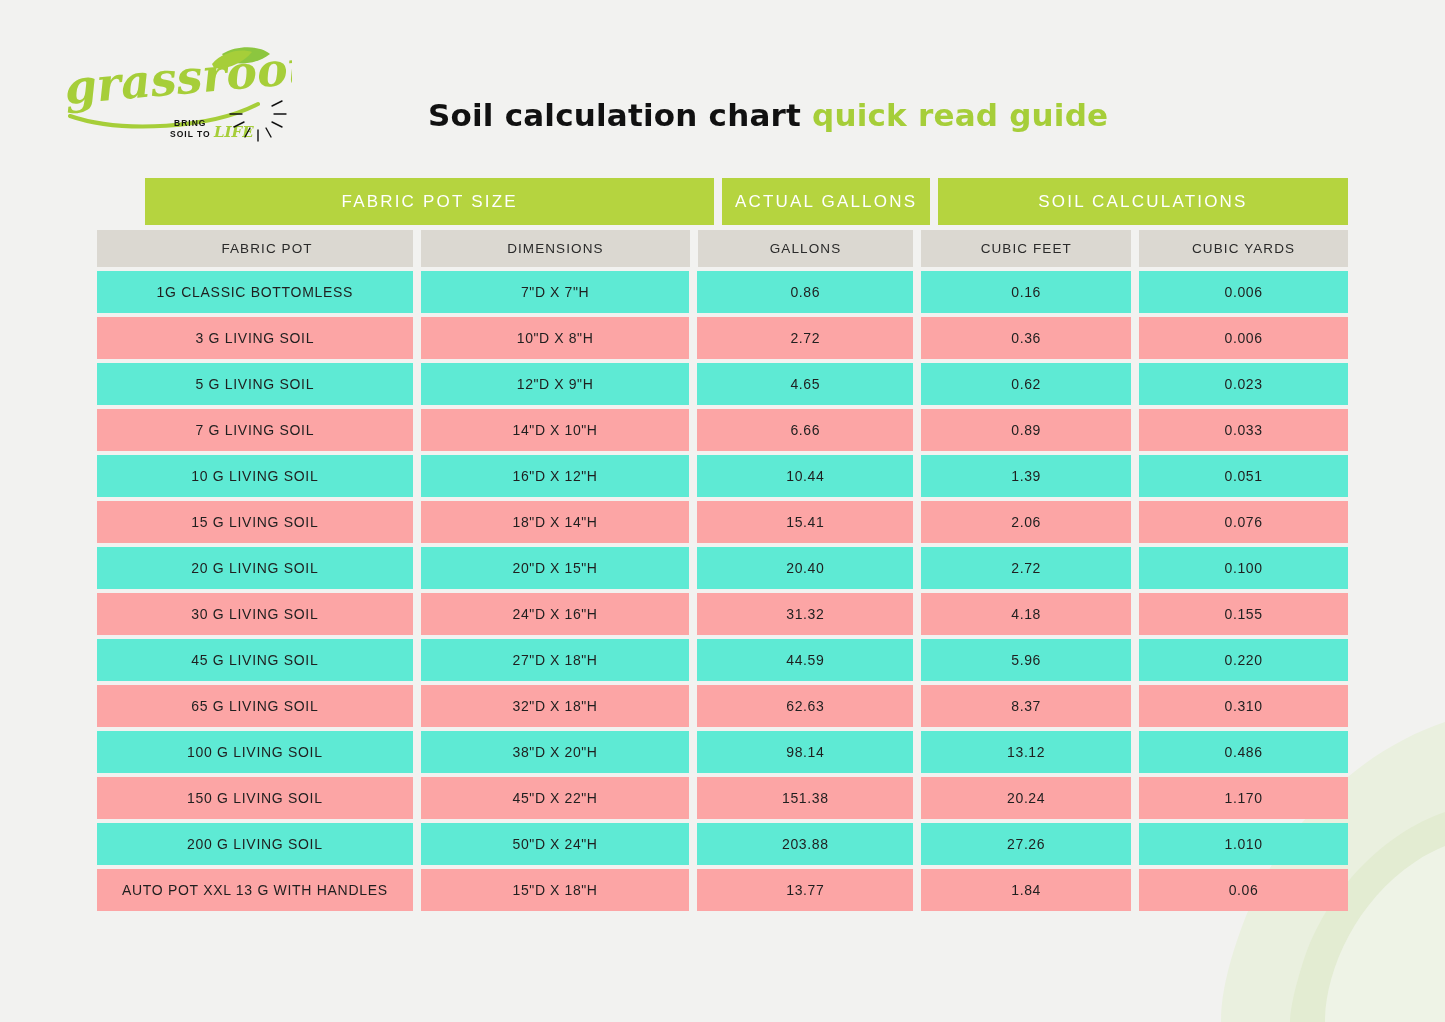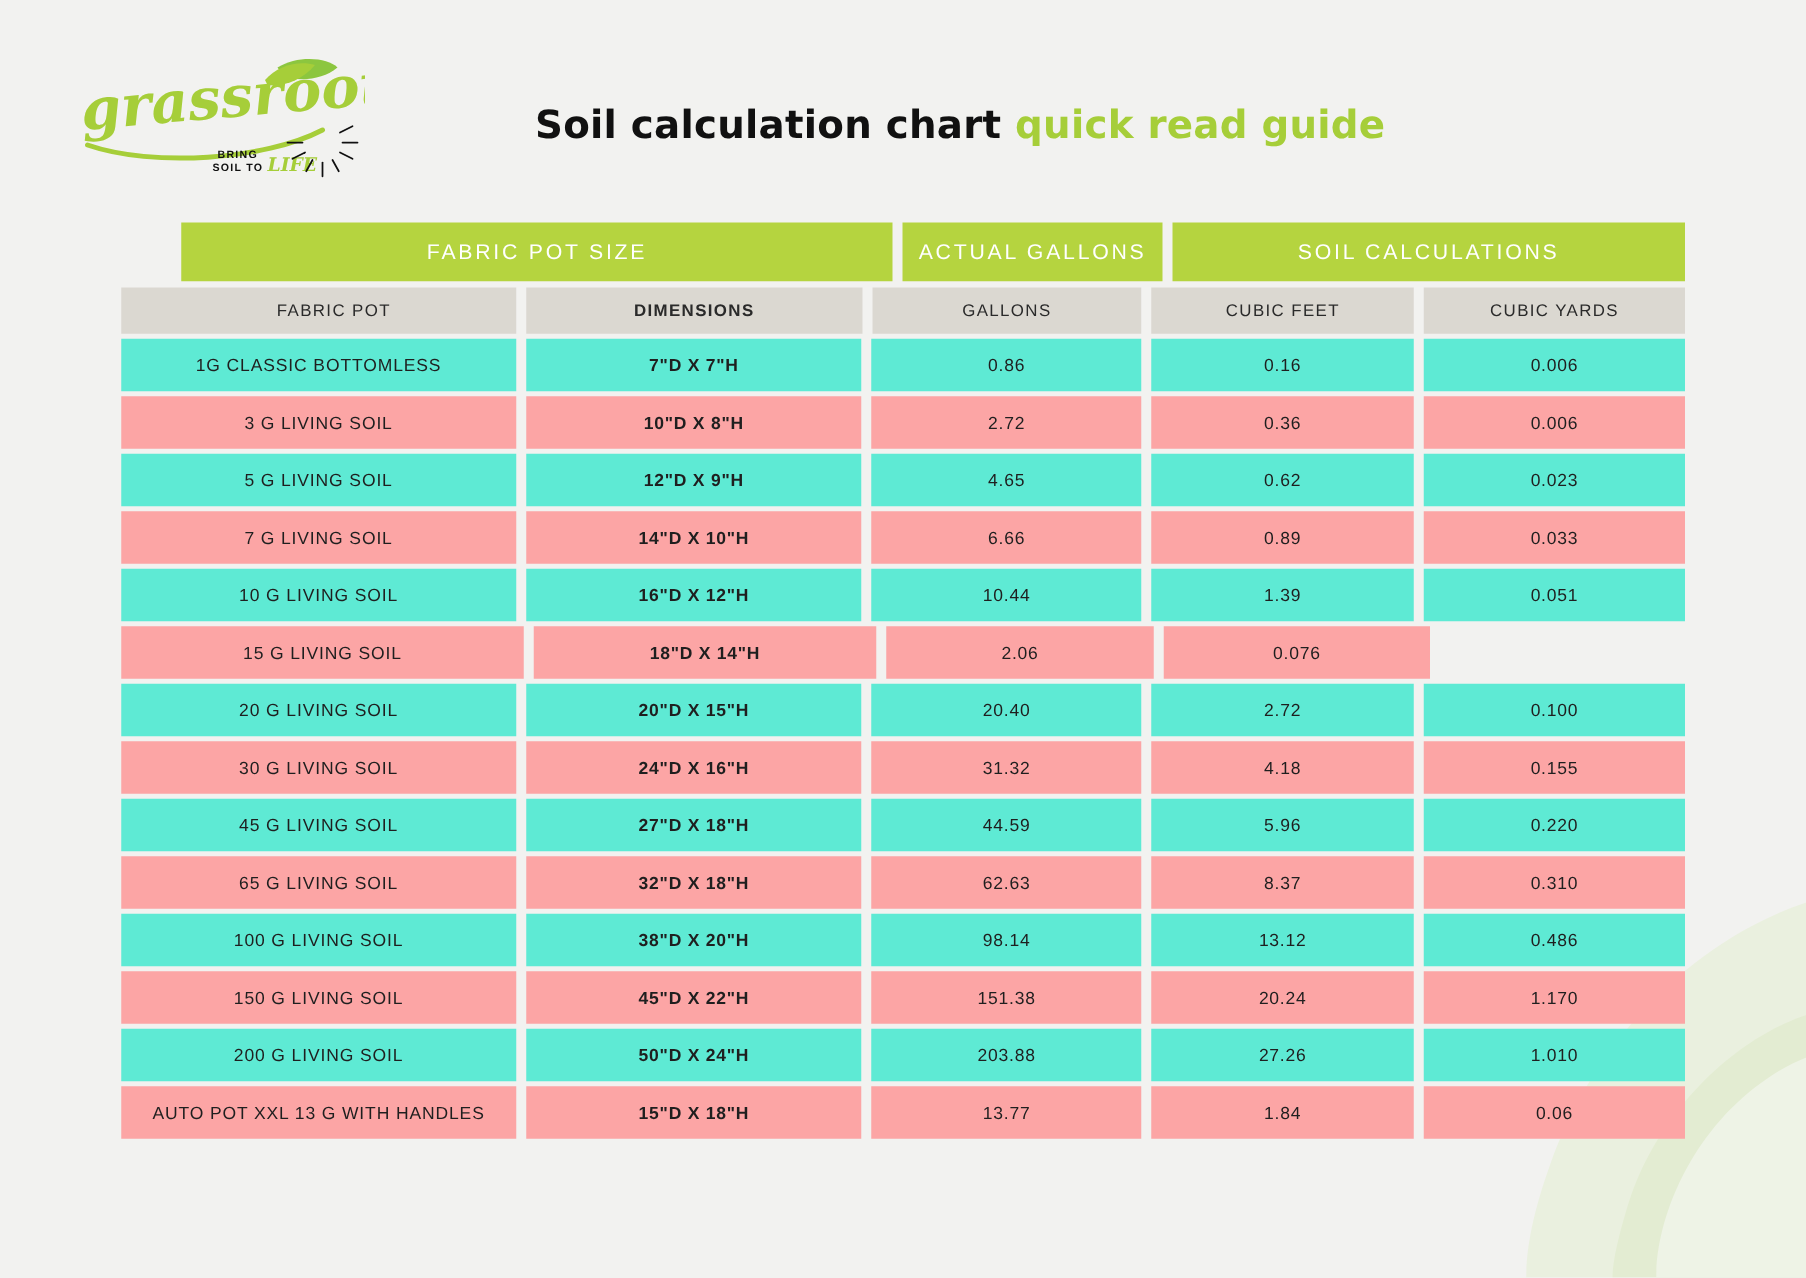--- a/index.html
+++ b/index.html
@@ -41,21 +41,21 @@
     top: 42px;
     width: 230px;
     height: 105px;
   }
   .logo svg { display: block; }
 
   
   .title {
     position: absolute;
     left: 428px;
-    top: 82px;
+    top: 97px;
     font-family: "DejaVu Sans", sans-serif;
     font-size: 31px;
     font-weight: bold;
     letter-spacing: 0.2px;
     white-space: nowrap;
   }
   .title .t-dark { color: #111111; }
   .title .t-green { color: #a6ce39; }
 
   
@@ -95,21 +95,21 @@
     background: #dbd8d1;
     color: #2a2a2a;
     font-size: 13.5px;
     letter-spacing: 1.1px;
     text-align: center;
     padding: 11px 4px 11px 4px;
     box-sizing: border-box;
     text-transform: uppercase;
   }
   .c1 { width: 322px; padding-left: 28px; }
-  .c2 { width: 274px; font-weight: bold; }
+  .c2 { width: 274px; }
   .c3 { width: 220px; }
   .c4 { width: 214px; }
   .c5 { width: 213px; }
 
   .data-row {
     display: flex;
     gap: 8px;
     margin-bottom: 4px;
   }
   .data-cell {
@@ -214,20 +214,21 @@
         <div class="data-row odd">
           <div class="data-cell c1 name">10 G LIVING SOIL</div>
           <div class="data-cell c2">16"D X 12"H</div>
           <div class="data-cell c3">10.44</div>
           <div class="data-cell c4">1.39</div>
           <div class="data-cell c5">0.051</div>
         </div>
         <div class="data-row even">
           <div class="data-cell c1 name">15 G LIVING SOIL</div>
           <div class="data-cell c2">18"D X 14"H</div>
+          <div class="data-cell c3">15.41</div>
           <div class="data-cell c4">2.06</div>
           <div class="data-cell c5">0.076</div>
         </div>
         <div class="data-row odd">
           <div class="data-cell c1 name">20 G LIVING SOIL</div>
           <div class="data-cell c2">20"D X 15"H</div>
           <div class="data-cell c3">20.40</div>
           <div class="data-cell c4">2.72</div>
           <div class="data-cell c5">0.100</div>
         </div>

